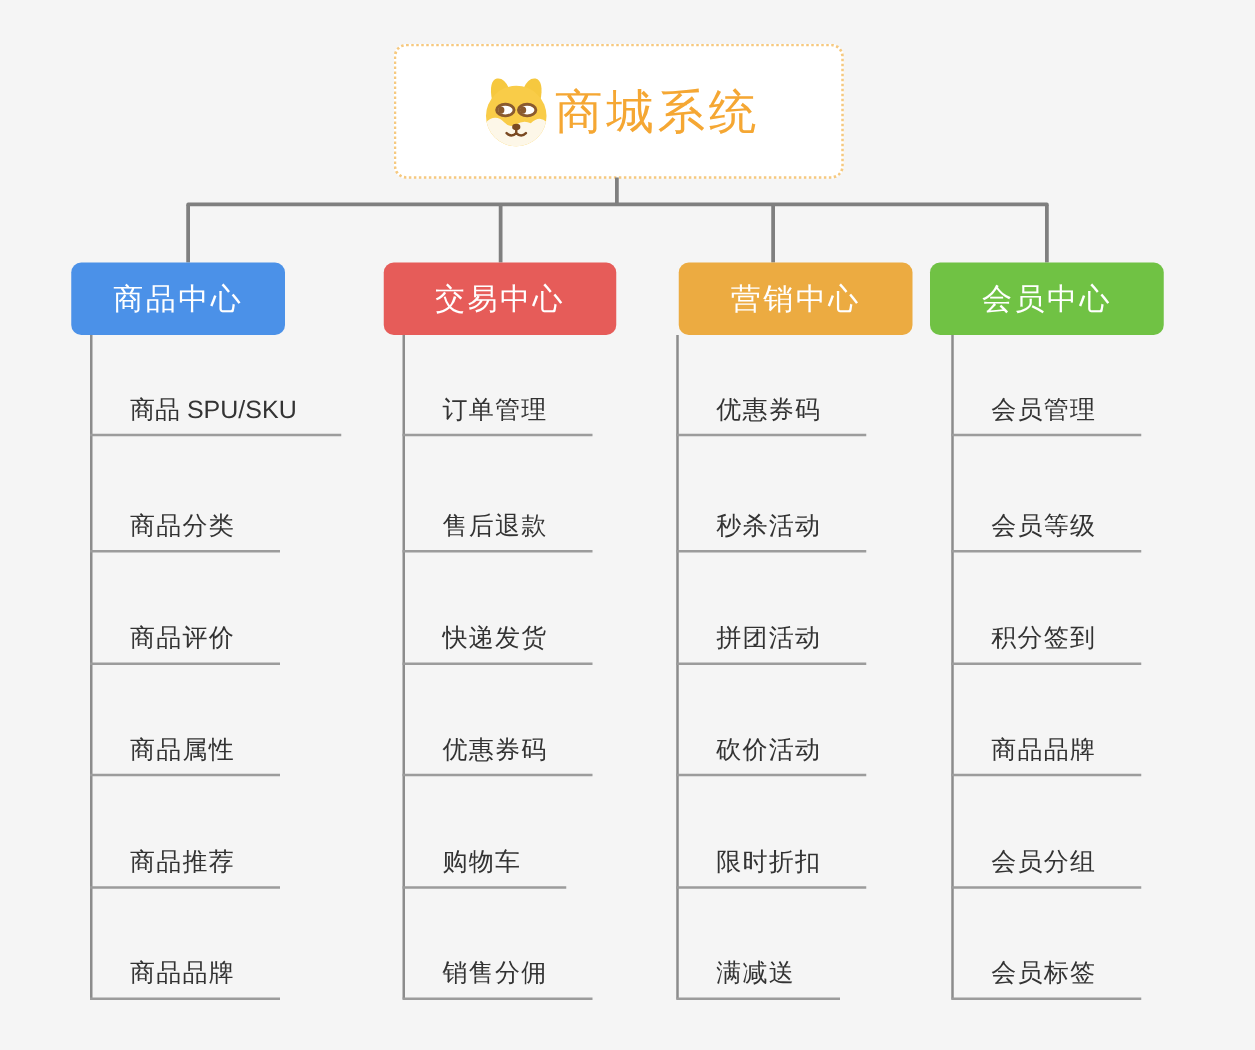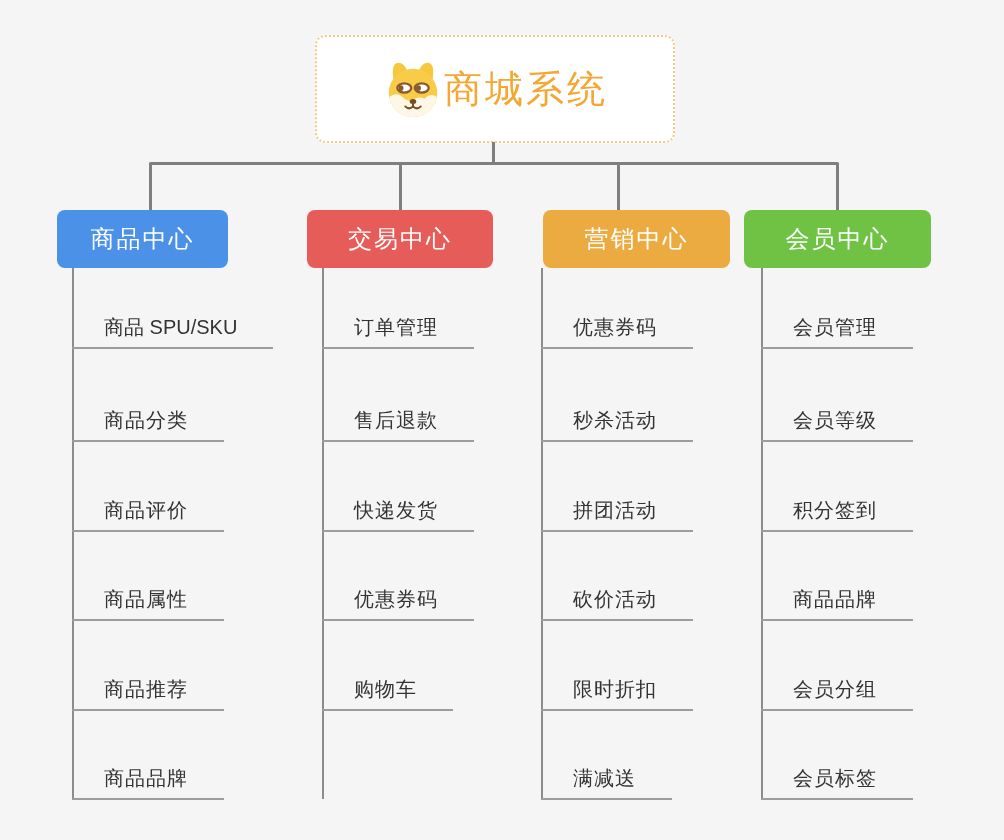--- a/index.html
+++ b/index.html
@@ -128,20 +128,21 @@
   <div class="item c0 r2">商品评价</div>
   <div class="item c0 r3">商品属性</div>
   <div class="item c0 r4">商品推荐</div>
   <div class="item c0 r5">商品品牌</div>
 
   <div class="item c1 r0">订单管理</div>
   <div class="item c1 r1">售后退款</div>
   <div class="item c1 r2">快递发货</div>
   <div class="item c1 r3">优惠券码</div>
   <div class="item c1 r4 w-narrow">购物车</div>
+  <div class="item c1 r5">销售分佣</div>
 
   <div class="item c2 r0">优惠券码</div>
   <div class="item c2 r1">秒杀活动</div>
   <div class="item c2 r2">拼团活动</div>
   <div class="item c2 r3">砍价活动</div>
   <div class="item c2 r4">限时折扣</div>
   <div class="item c2 r5 w-narrow">满减送</div>
 
   <div class="item c3 r0">会员管理</div>
   <div class="item c3 r1">会员等级</div>

